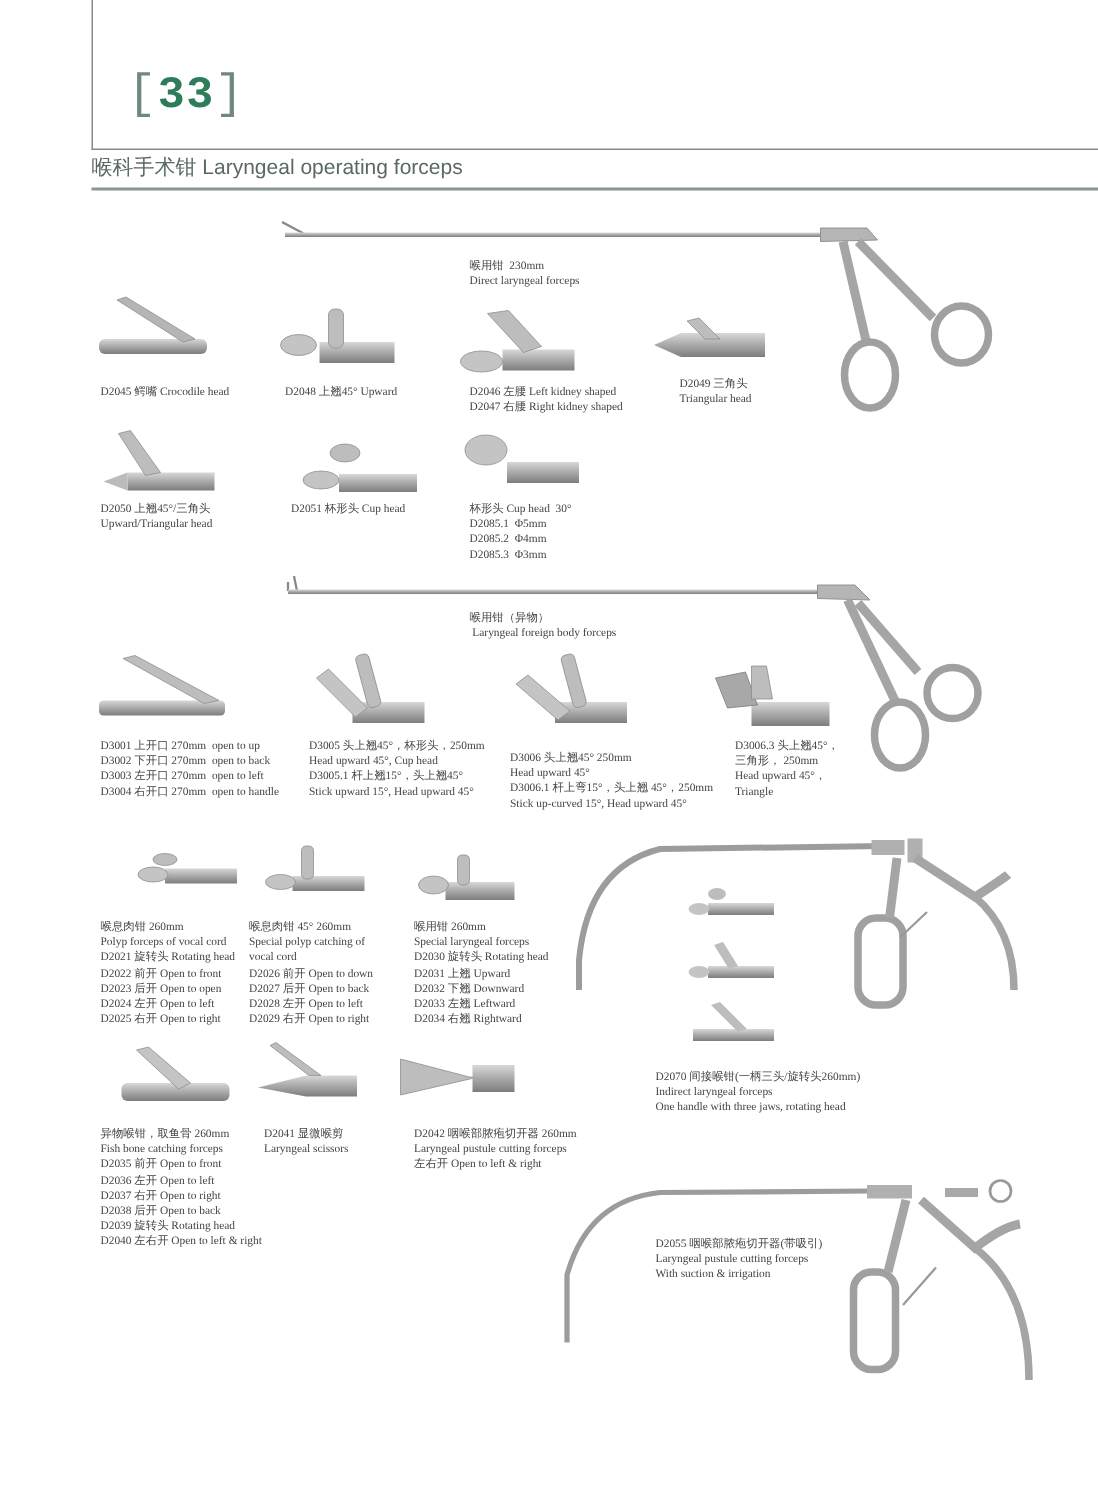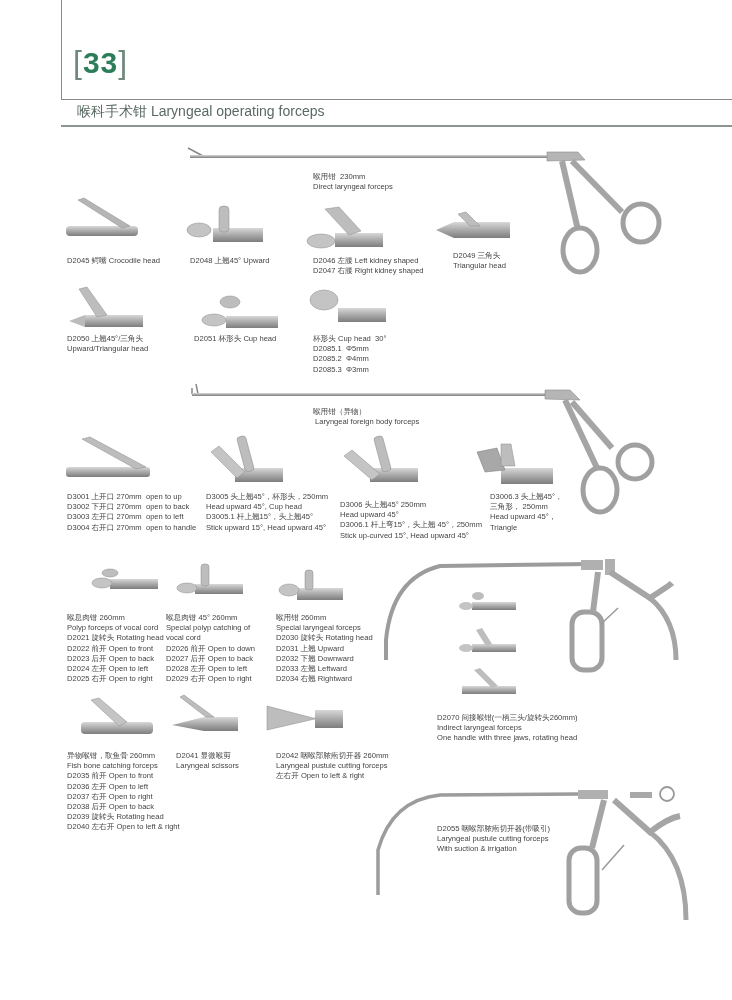--- a/index.html
+++ b/index.html
@@ -1,27 +1,27 @@
 <!DOCTYPE html>
 <html><head>
 <meta charset="utf-8">
 <style>
   html, body { margin:0; padding:0; background:#ffffff; }
   body { width:732px; height:1000px; position:relative; overflow:hidden;
          font-family:"DejaVu Sans","Liberation Sans",sans-serif; color:#333; }
   .frame { position:absolute; left:61px; top:0; width:680px; height:99px;
            border-left:1.5px solid #8a8a8a; border-bottom:1.5px solid #8a8a8a; }
-  .pagenum { position:absolute; left:73px; top:44px; font-family:Liberation Sans, sans-serif;
+  .pagenum { position:absolute; left:85px; top:44px; font-family:Liberation Mono, monospace;
              font-weight:bold; font-size:30px; color:#2e7d5a; letter-spacing:1px; }
   .pagenum .br { font-weight:normal; color:#6f8a7d; font-size:32px; }
   .title { position:absolute; left:61px; top:103px; font-size:14px; color:#5a6a62;
-           font-family:"Liberation Sans",sans-serif;margin-left:16px; }
+           font-family:"Liberation Sans",sans-serif; }
   .title-rule { position:absolute; left:61px; top:125px; width:680px; height:2px; background:#8a9690; }
   .cap { position:absolute; font-size:7.6px; line-height:10.2px; color:#444;
-         font-family:Liberation Sans, sans-serif; white-space:pre; }
+         font-family:Liberation Serif, serif; white-space:pre; }
   .inst { position:absolute; }
   svg { overflow:visible; }
 </style>
 </head>
 <body>
 
 <div class="frame"></div>
 <div class="pagenum"><span class="br">[</span><span>33</span><span class="br">]</span></div>
 <div class="title">喉科手术钳 Laryngeal operating forceps</div>
 <div class="title-rule"></div>
@@ -171,21 +171,21 @@
 <div class="cap" style="left:194px;top:334px"><div>D2051 杯形头 Cup head</div></div>
 <div class="cap" style="left:313px;top:334px"><div>杯形头 Cup head  30°</div><div>D2085.1  Φ5mm</div><div>D2085.2  Φ4mm</div><div>D2085.3  Φ3mm</div></div>
 
 <div class="cap" style="left:313px;top:407px"><div>喉用钳（异物）</div><div> Laryngeal foreign body forceps</div></div>
 
 <div class="cap" style="left:67px;top:492px"><div>D3001 上开口 270mm  open to up</div><div>D3002 下开口 270mm  open to back</div><div>D3003 左开口 270mm  open to left</div><div>D3004 右开口 270mm  open to handle</div></div>
 <div class="cap" style="left:206px;top:492px"><div>D3005 头上翘45°，杯形头，250mm</div><div>Head upward 45°, Cup head</div><div>D3005.1 杆上翘15°，头上翘45°</div><div>Stick upward 15°, Head upward 45°</div></div>
 <div class="cap" style="left:340px;top:500px"><div>D3006 头上翘45° 250mm</div><div>Head upward 45°</div><div>D3006.1 杆上弯15°，头上翘 45°，250mm</div><div>Stick up-curved 15°, Head upward 45°</div></div>
 <div class="cap" style="left:490px;top:492px"><div>D3006.3 头上翘45°，</div><div>三角形， 250mm</div><div>Head upward 45°，</div><div>Triangle</div></div>
 
-<div class="cap" style="left:67px;top:613px"><div>喉息肉钳 260mm</div><div>Polyp forceps of vocal cord</div><div>D2021 旋转头 Rotating head</div><div>D2022 前开 Open to front</div><div>D2023 后开 Open to back</div><div>D2024 左开 Open to left</div><div>D2025 右开 Open to right</div></div>
+<div class="cap" style="left:67px;top:613px"><div>喉息肉钳 260mm</div><div>Polyp forceps of vocal cord</div><div>D2021 旋转头 Rotating head</div><div>D2022 前开 Open to front</div><div>D2023 后开 Open to open</div><div>D2024 左开 Open to left</div><div>D2025 右开 Open to right</div></div>
 <div class="cap" style="left:166px;top:613px"><div>喉息肉钳 45° 260mm</div><div>Special polyp catching of</div><div>vocal cord</div><div>D2026 前开 Open to down</div><div>D2027 后开 Open to back</div><div>D2028 左开 Open to left</div><div>D2029 右开 Open to right</div></div>
 <div class="cap" style="left:276px;top:613px"><div>喉用钳 260mm</div><div>Special laryngeal forceps</div><div>D2030 旋转头 Rotating head</div><div>D2031 上翘 Upward</div><div>D2032 下翘 Downward</div><div>D2033 左翘 Leftward</div><div>D2034 右翘 Rightward</div></div>
 
 <div class="cap" style="left:437px;top:713px"><div>D2070 间接喉钳(一柄三头/旋转头260mm)</div><div>Indirect laryngeal forceps</div><div>One handle with three jaws, rotating head</div></div>
 
 <div class="cap" style="left:67px;top:751px"><div>异物喉钳，取鱼骨 260mm</div><div>Fish bone catching forceps</div><div>D2035 前开 Open to front</div><div>D2036 左开 Open to left</div><div>D2037 右开 Open to right</div><div>D2038 后开 Open to back</div><div>D2039 旋转头 Rotating head</div><div>D2040 左右开 Open to left &amp; right</div></div>
 <div class="cap" style="left:176px;top:751px"><div>D2041 显微喉剪</div><div>Laryngeal scissors</div></div>
 <div class="cap" style="left:276px;top:751px"><div>D2042 咽喉部脓疱切开器 260mm</div><div>Laryngeal pustule cutting forceps</div><div>左右开 Open to left &amp; right</div></div>
 
 <div class="cap" style="left:437px;top:824px"><div>D2055 咽喉部脓疱切开器(带吸引)</div><div>Laryngeal pustule cutting forceps</div><div>With suction &amp; irrigation</div></div>

